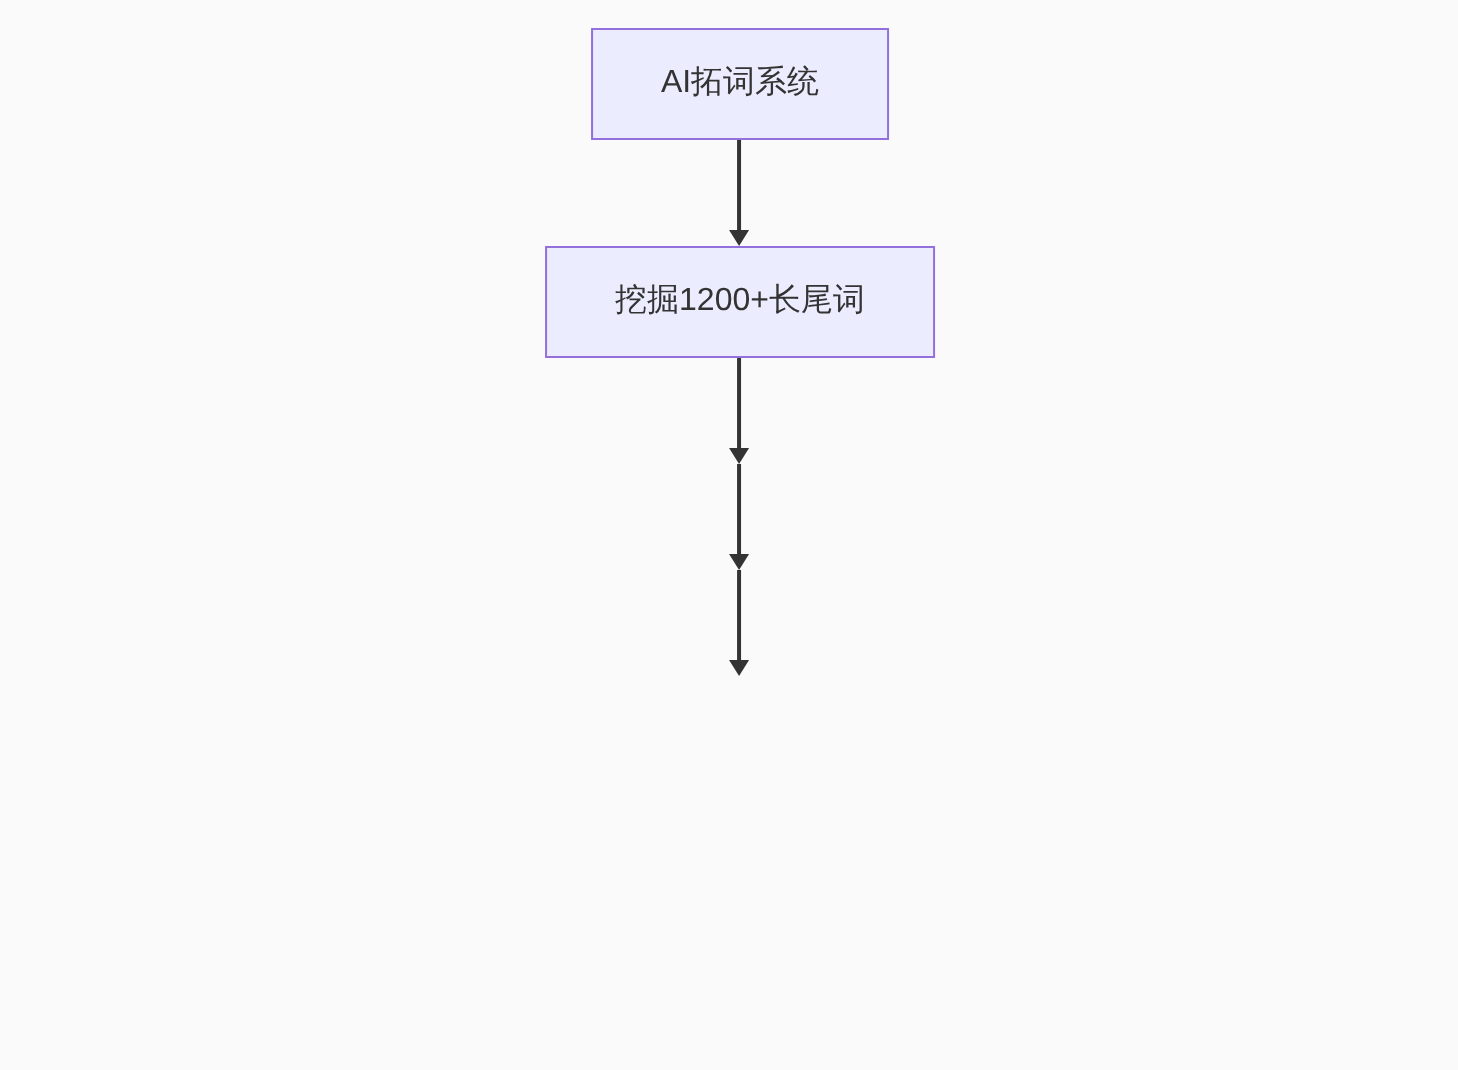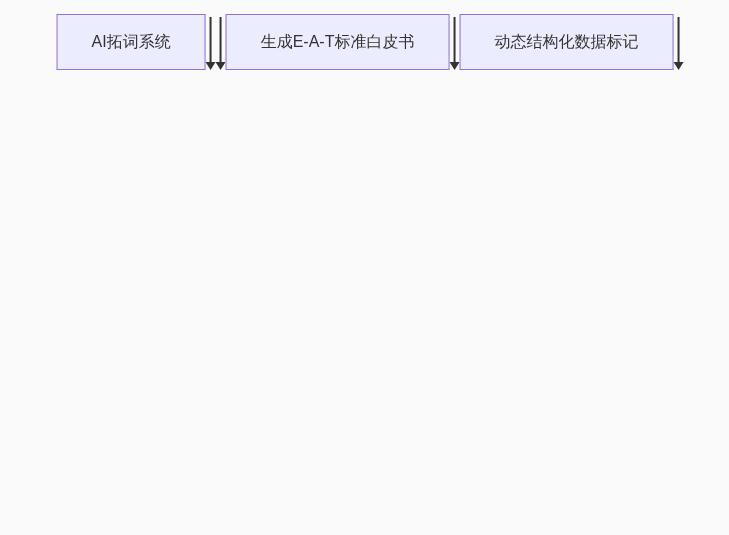--- a/index.html
+++ b/index.html
@@ -20,21 +20,22 @@
     font-family: "Liberation Sans", "DejaVu Sans", sans-serif;
     overflow: hidden;
     position: relative;
   }
   .flowchart {
     position: absolute;
     left: 370px;
     top: 14px;
     transform: translateX(-50%);
     display: flex;
-    align-items: flex-end;
+    flex-direction: column;
+    align-items: center;
   }
   .node {
     box-sizing: border-box;
     height: 56px;
     padding: 0 34px;
     display: flex;
     align-items: center;
     justify-content: center;
     background: var(--node-fill);
     border: 1px solid var(--node-border);
@@ -67,34 +68,33 @@
 
 <div class="flowchart">
 
   <div class="node">AI拓词系统</div>
 
   <div class="edge">
     <div class="edge-line"></div>
     <div class="edge-head"></div>
   </div>
 
+  <div class="node">挖掘1200+长尾词</div>
 
   <div class="edge">
     <div class="edge-line"></div>
     <div class="edge-head"></div>
   </div>
 
-  <div class="node">生成E-A-T标准白皮书</div>
 
   <div class="edge">
     <div class="edge-line"></div>
     <div class="edge-head"></div>
   </div>
 
-  <div class="node">动态结构化数据标记</div>
 
   <div class="edge">
     <div class="edge-line"></div>
     <div class="edge-head"></div>
   </div>
 
 
 </div>
 
 </body></html>

